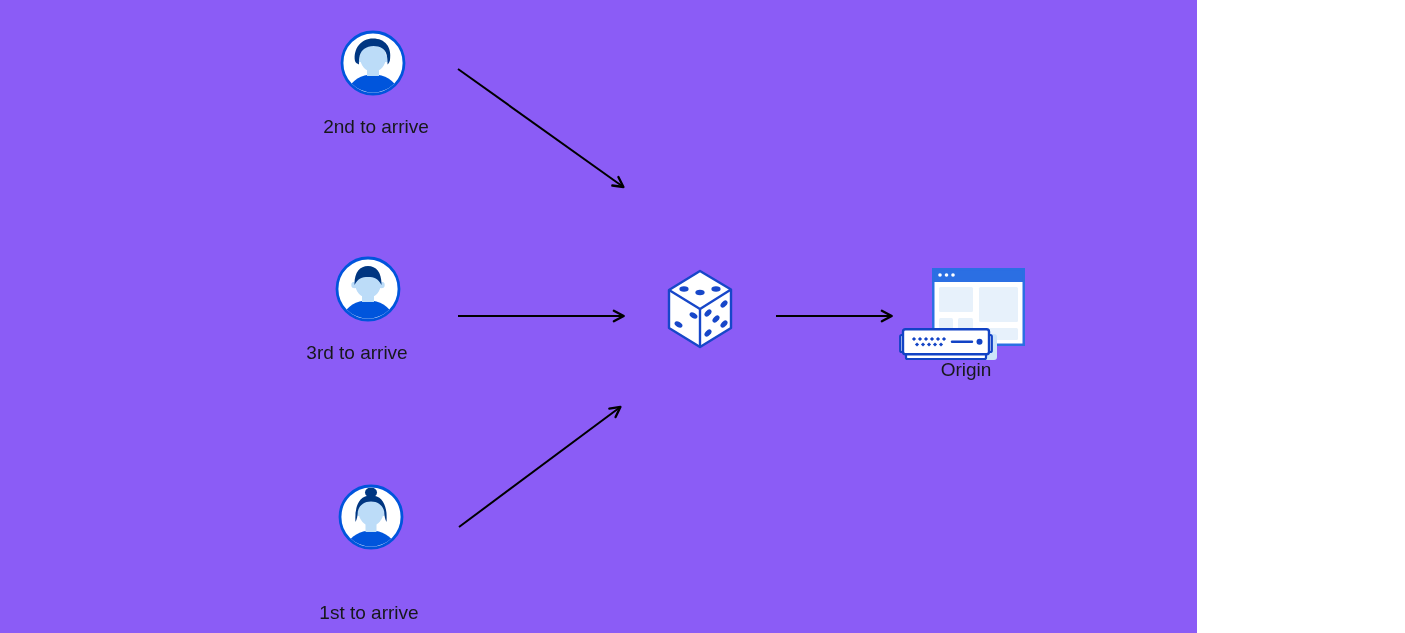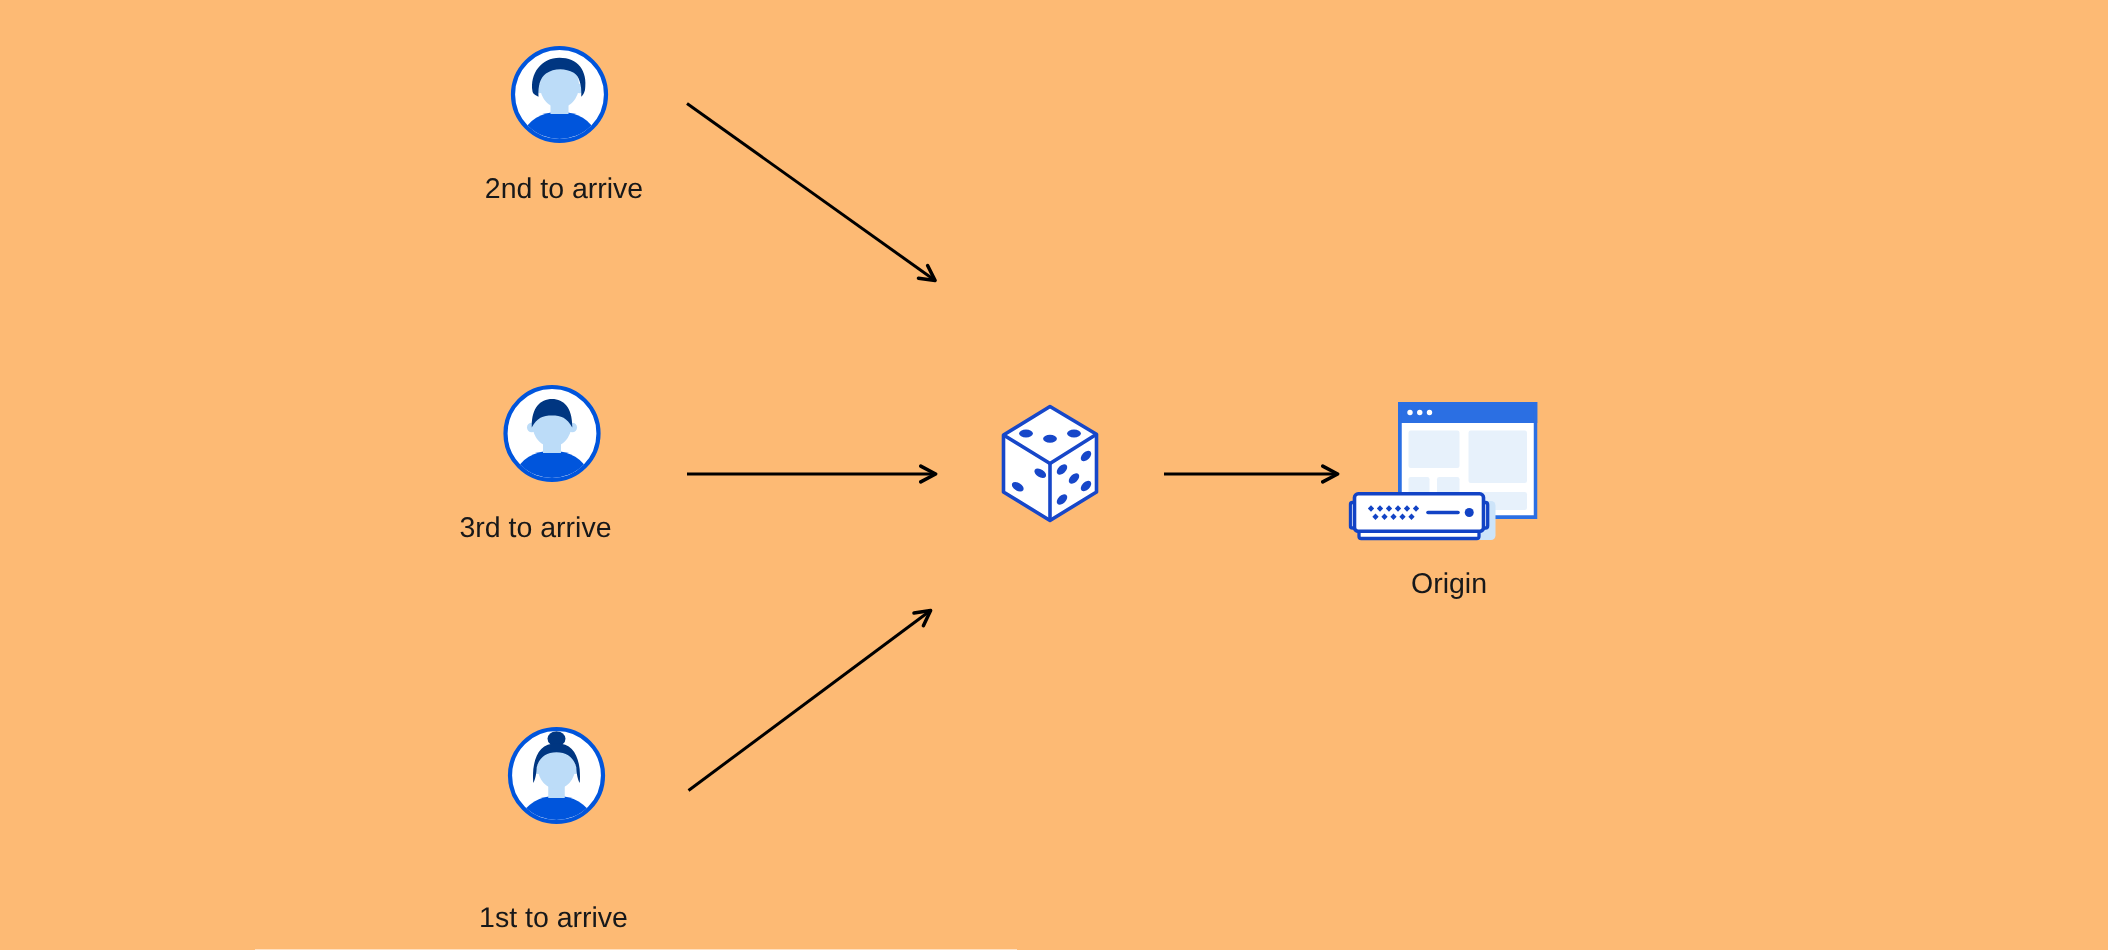--- a/index.html
+++ b/index.html
@@ -1,19 +1,19 @@
 <!DOCTYPE html>
 <html><head>
 <meta charset="utf-8">
 <style>
   html,body{margin:0;padding:0;background:#fff;}
   .canvas{
     position:relative;
-    width:1405px;height:633px;
-    background:#fdba74;
+    width:1197px;height:633px;
+    background:#8b5cf6;
     font-family:"Liberation Sans", sans-serif;
     overflow:hidden;
     text-align:right;
   }
   .abs{position:absolute;}
   .node-label{
     position:absolute;
     transform:translateX(-50%);
     font-size:19px;
     line-height:1.15;
@@ -172,15 +172,15 @@
       <use href="#dm" x="18" y="16.5"></use>
         <use href="#dm" x="24" y="16.5"></use>
         <use href="#dm" x="30" y="16.5"></use>
       <use href="#dm" x="36" y="16.5"></use>
         <use href="#dm" x="42" y="16.5"></use>
     </g>
     <line x1="53" y1="13.7" x2="73" y2="13.7" stroke="#1243c5" stroke-width="2.4" stroke-linecap="round"></line>
     <circle cx="80.5" cy="13.7" r="3" fill="#1243c5"></circle>
   </svg>
 
-  <div class="node-label" style="left:966px;top:379px">Origin</div>
+  <div class="node-label" style="left:966px;top:359px">Origin</div>
 
 </div>
 
 </body></html>

